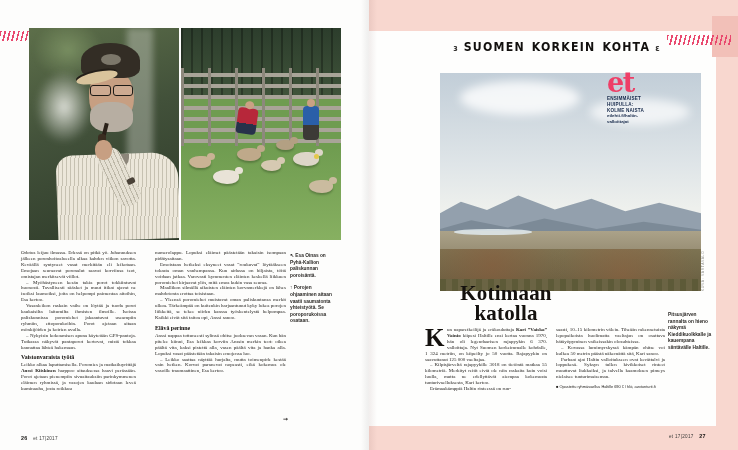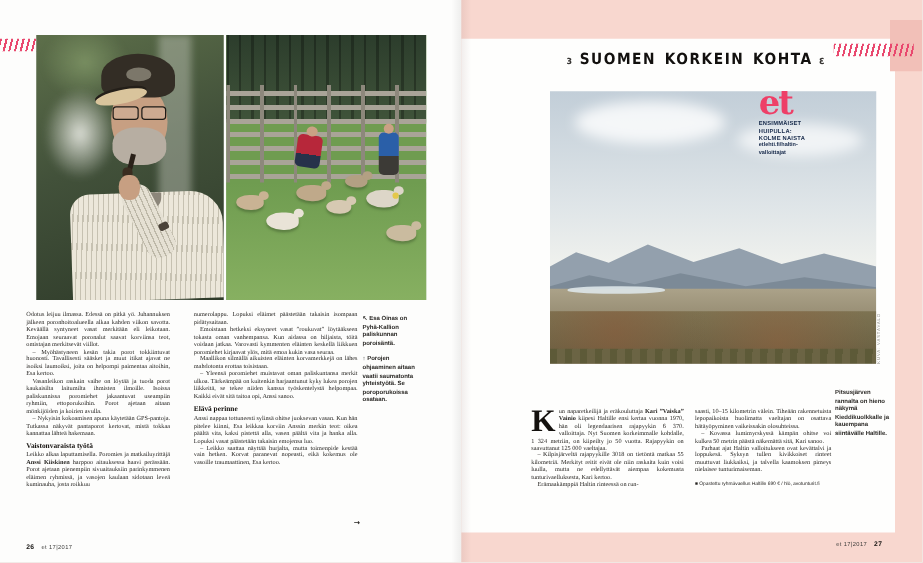--- a/index.html
+++ b/index.html
@@ -214,20 +214,21 @@
       <div class="etlogo">et</div>
       <div class="promoline">ENSIMMÄISET</div>
       <div class="promoline">HUIPULLA:</div>
       <div class="promoline">KOLME NAISTA</div>
       <div class="promourl">etlehti.fi/haltin-</div>
       <div class="promourl">valloittajat</div>
     </div>
 
     <div class="vcredit">KUVA: VASTAVALO</div>
 
+    <h1 class="title"><span>Kotimaan</span><br><span>katolla</span></h1>
 
     <div class="col rcol1">
       <p class="p"><span class="dropcap">K</span><span>un naparetkeilijä ja eräkouluttaja </span><b>Kari ”Vaiska” Vainio</b><span> kiipesi Haltille ensi kertaa vuonna 1970, hän oli legendaarisen rajapyykin 6 370. valloittaja. Nyt Suomen korkeimmalle kohdalle, 1 324 metriin, on kiipeilty jo 50 vuotta. Rajapyykin on saavuttanut 125 000 vaeltajaa.</span></p>
       <p class="p ind">– Kilpisjärveltä rajapyykille 3018 on tietöntä matkaa 55 kilometriä. Merkityt reitit eivät ole niin raskaita kuin voisi luulla, mutta ne edellyttävät aiempaa kokemusta tunturivaelluksesta, Kari kertoo.</p>
       <p class="p ind">Erämaakämppiä Haltin rinteessä on run-</p>
     </div>
 
     <div class="col rcol2">
       <p class="p">saasti, 10–15 kilometrin välein. Tiheään rakennetuista lepopaikoista huolimatta vaeltajan on osattava hätäyöpyminen vaikeissakin olosuhteissa.</p>
       <p class="p ind">– Kovassa lumimyrskyssä kämpän ohitse voi kulkea 50 metrin päästä näkemättä sitä, Kari sanoo.</p>

